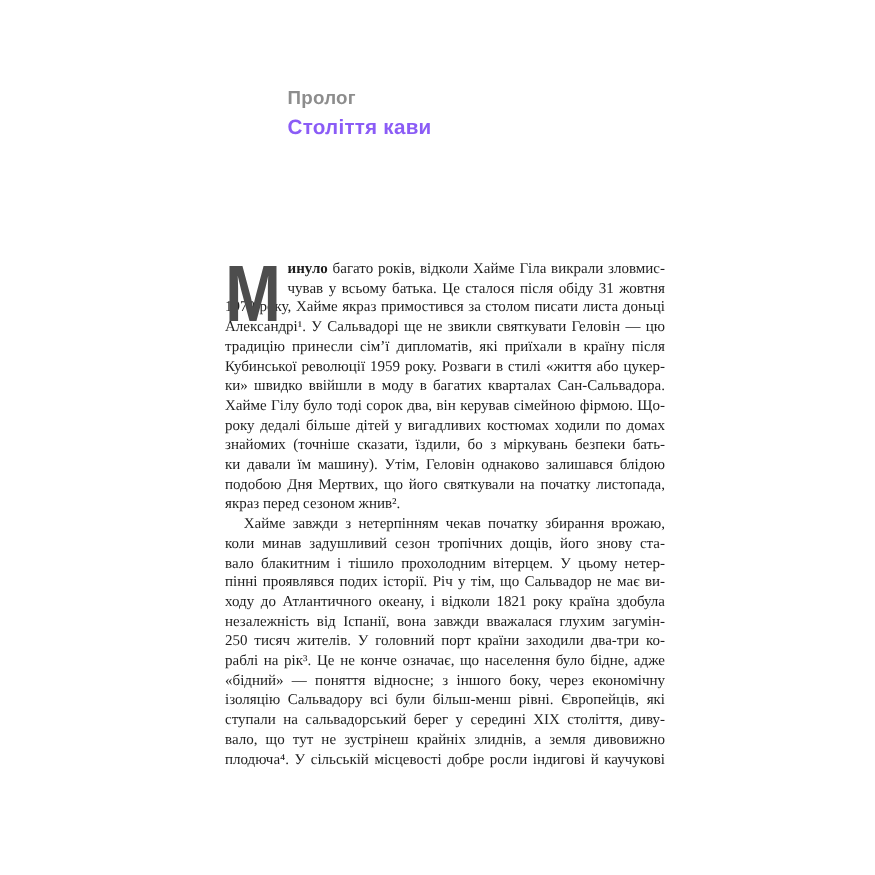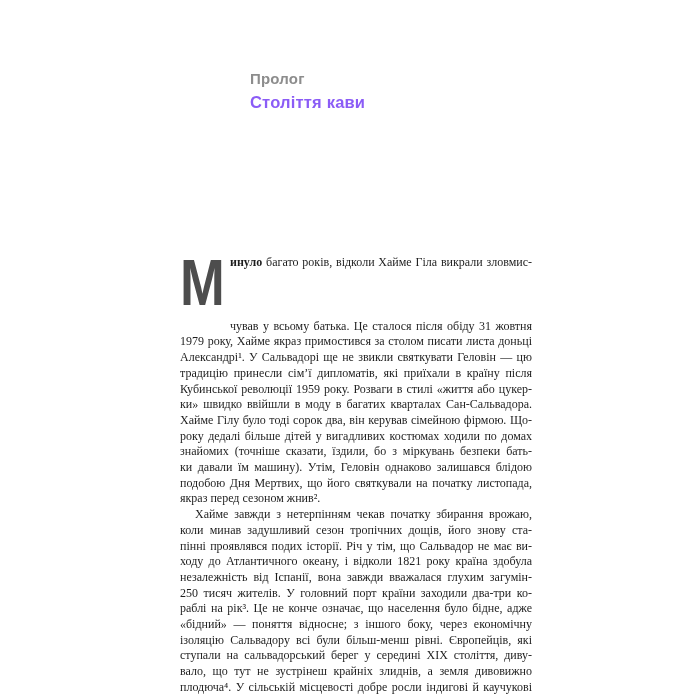--- a/index.html
+++ b/index.html
@@ -4,37 +4,36 @@
 <style>
   html,body { margin:0; padding:0; background:#ffffff; }
   .page {
     position:relative; width:700px; height:700px;
     background:#ffffff; overflow:hidden;
     font-family:"Liberation Serif","DejaVu Serif",serif;
   }
   .chapter-header {
     position:absolute; left:230px; top:71px;
     font-family:"Liberation Sans","DejaVu Sans",sans-serif;
-    margin-left:20px;
   }
   .kicker {
     font-size:15px; font-weight:700; line-height:15px;
     color:#8d8d8d; letter-spacing:.2px; margin:0 0 8px 0;
   }
   .title {
     font-size:16.5px; font-weight:700; line-height:17px;
     color:#8b5cf6; letter-spacing:.2px; margin:0;
   }
   .textblock {
     position:absolute; left:180px; top:207px; width:352px;
     font-size:12px; line-height:15.7px; color:#1e1e1e;
   }
   .para { position:relative; margin:0; }
   .ln { text-align:justify; text-align-last:justify; }
-  .ln.pad { padding-left:50px;margin-top:48px; }
+  .ln.pad { padding-left:50px; }
   .ln.indent { padding-left:15px; }
   .ln.short { text-align-last:left; }
   .lead-bold { font-weight:700; }
   .dropcap {
     position:absolute; left:0; top:-4px;
     font-family:"Liberation Sans","DejaVu Sans",sans-serif;
     font-weight:700; font-size:64px; line-height:1;
     color:#4d4d4d;
     transform:scaleX(.84); transform-origin:0 0;
   }
@@ -64,20 +63,21 @@
       <div class="ln">року дедалі більше дітей у вигадливих костюмах ходили по домах</div>
       <div class="ln">знайомих (точніше сказати, їздили, бо з міркувань безпеки бать-</div>
       <div class="ln">ки давали їм машину). Утім, Геловін однаково залишався блідою</div>
       <div class="ln">подобою Дня Мертвих, що його святкували на початку листопада,</div>
       <div class="ln short">якраз перед сезоном жнив².</div>
     </section>
 
     <section class="para">
       <div class="ln indent">Хайме завжди з нетерпінням чекав початку збирання врожаю,</div>
       <div class="ln">коли минав задушливий сезон тропічних дощів, його знову ста-</div>
+      <div class="ln">вало блакитним і тішило прохолодним вітерцем. У цьому нетер-</div>
       <div class="ln">пінні проявлявся подих історії. Річ у тім, що Сальвадор не має ви-</div>
       <div class="ln">ходу до Атлантичного океану, і відколи 1821 року країна здобула</div>
       <div class="ln">незалежність від Іспанії, вона завжди вважалася глухим загумін-</div>
       <div class="ln">250 тисяч жителів. У головний порт країни заходили два-три ко-</div>
       <div class="ln">раблі на рік³. Це не конче означає, що населення було бідне, адже</div>
       <div class="ln">«бідний» — поняття відносне; з іншого боку, через економічну</div>
       <div class="ln">ізоляцію Сальвадору всі були більш-менш рівні. Європейців, які</div>
       <div class="ln">ступали на сальвадорський берег у середині XIX століття, диву-</div>
       <div class="ln">вало, що тут не зустрінеш крайніх злиднів, а земля дивовижно</div>
       <div class="ln">плодюча⁴. У сільській місцевості добре росли індигові й каучукові</div>

